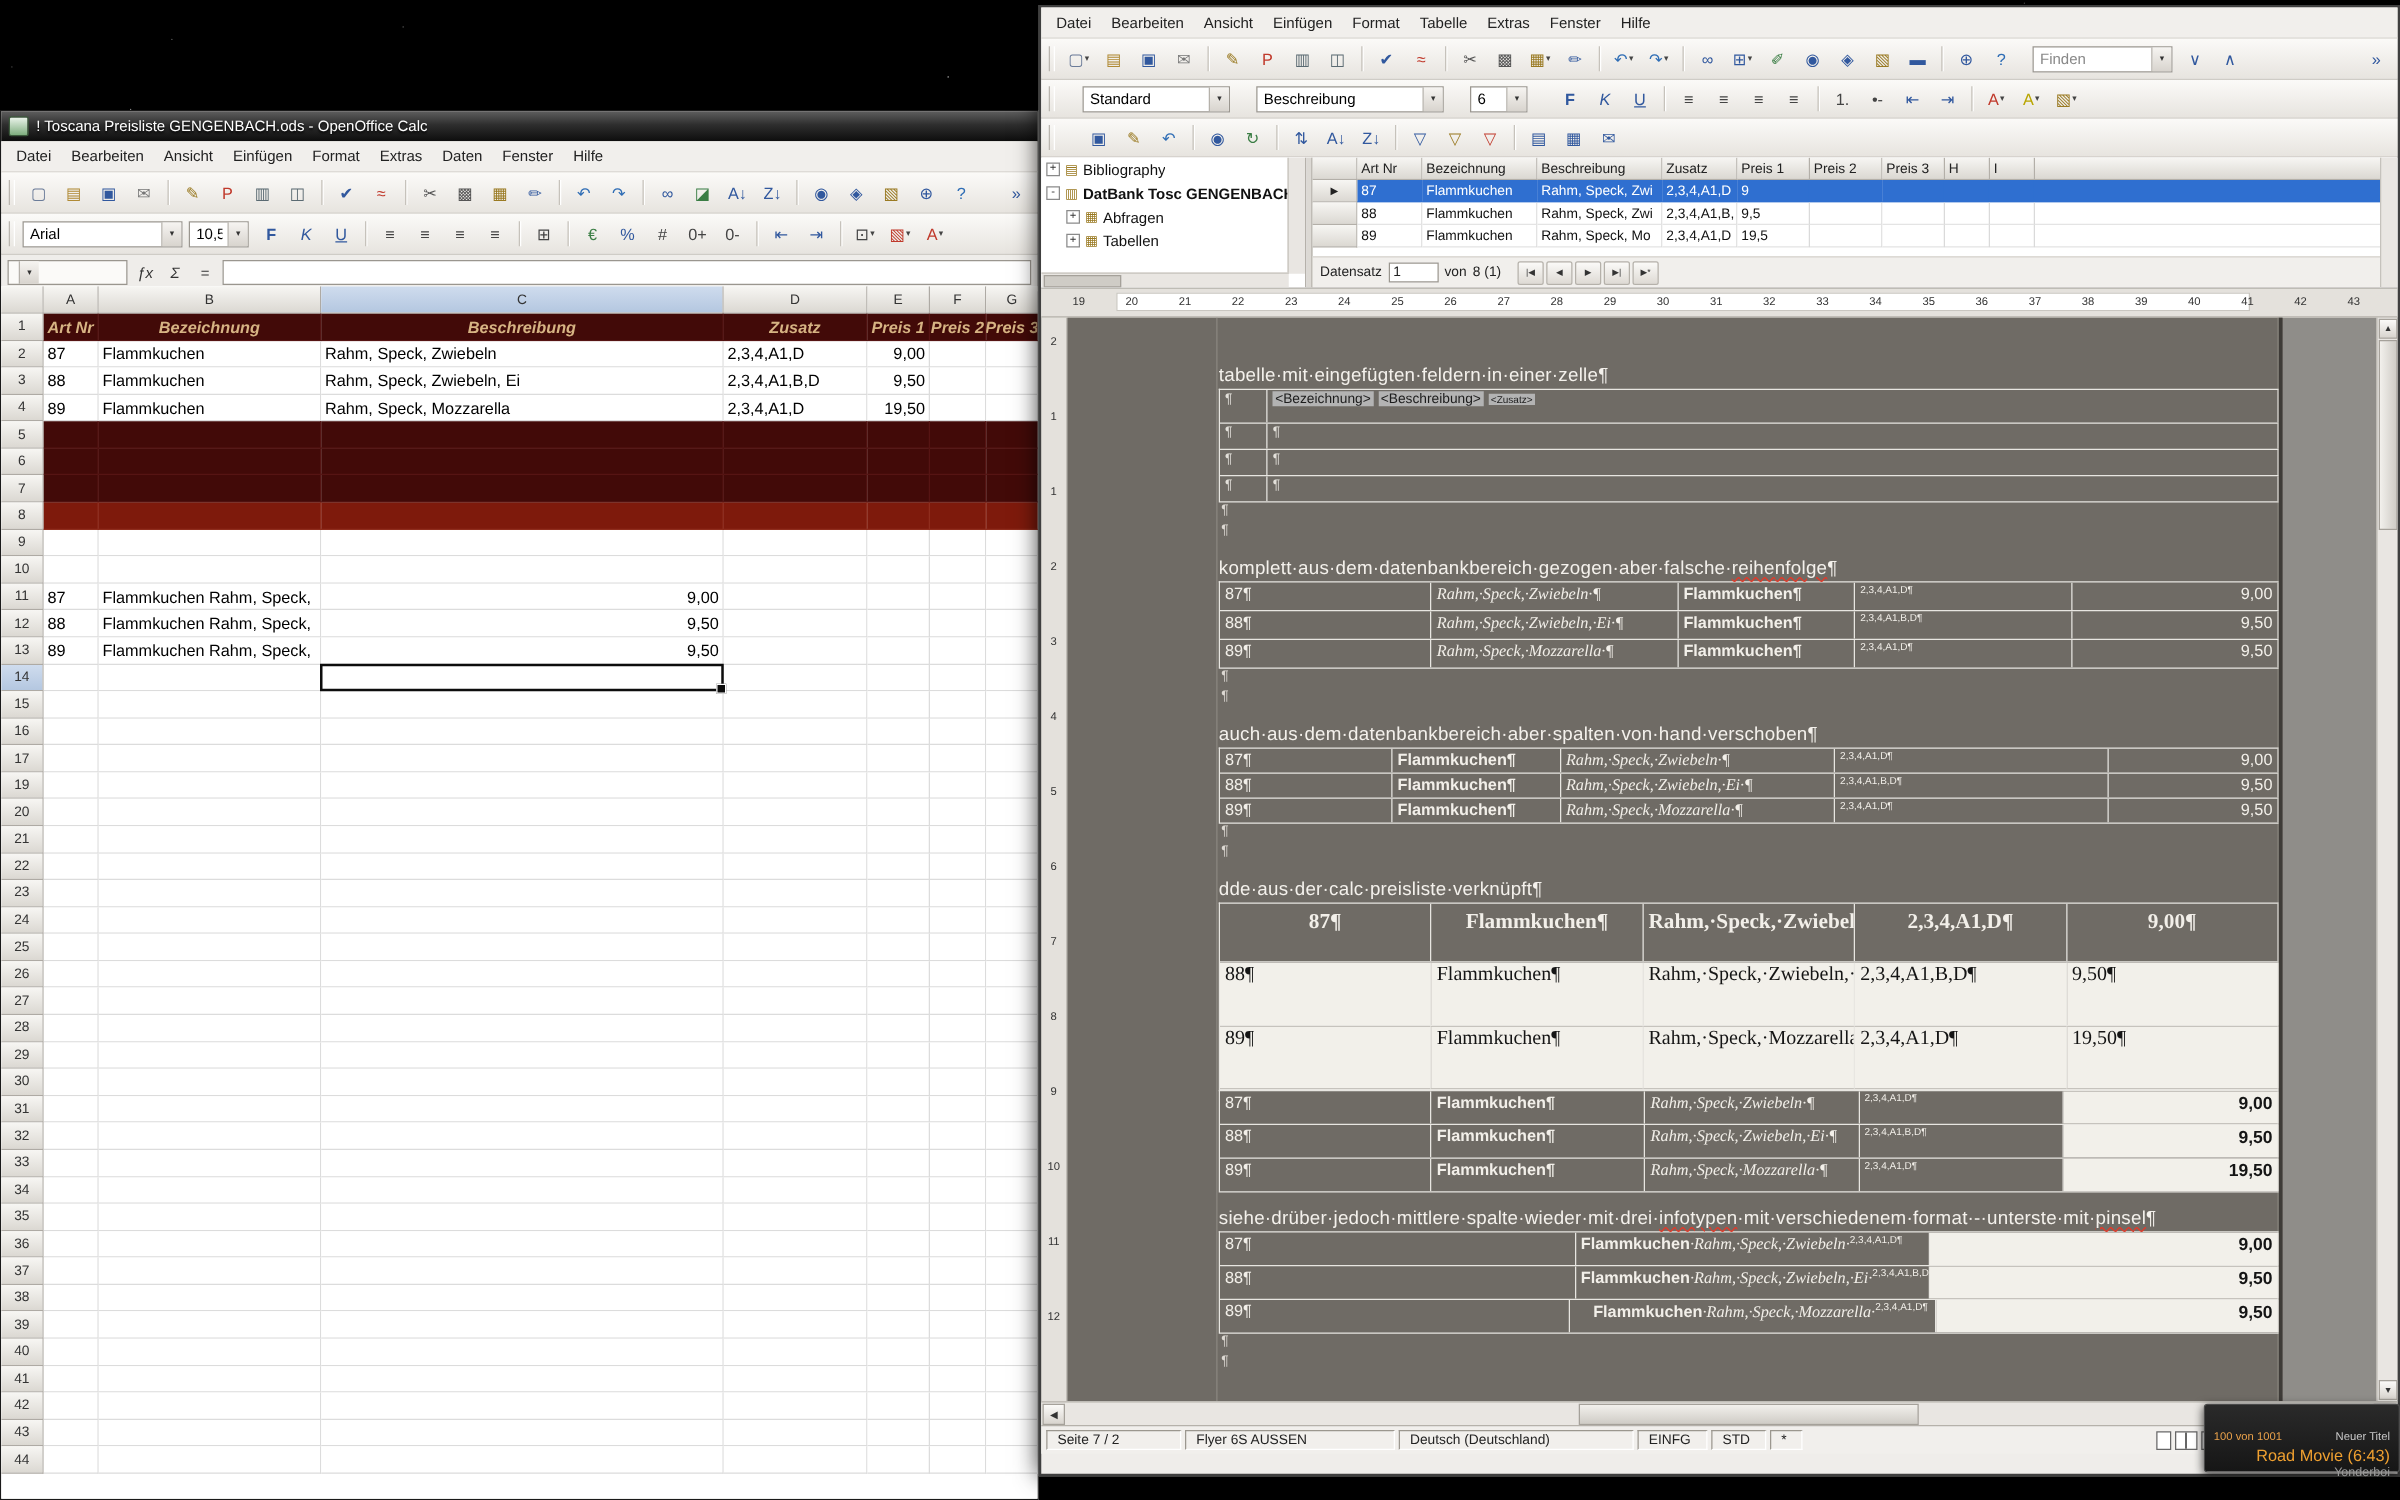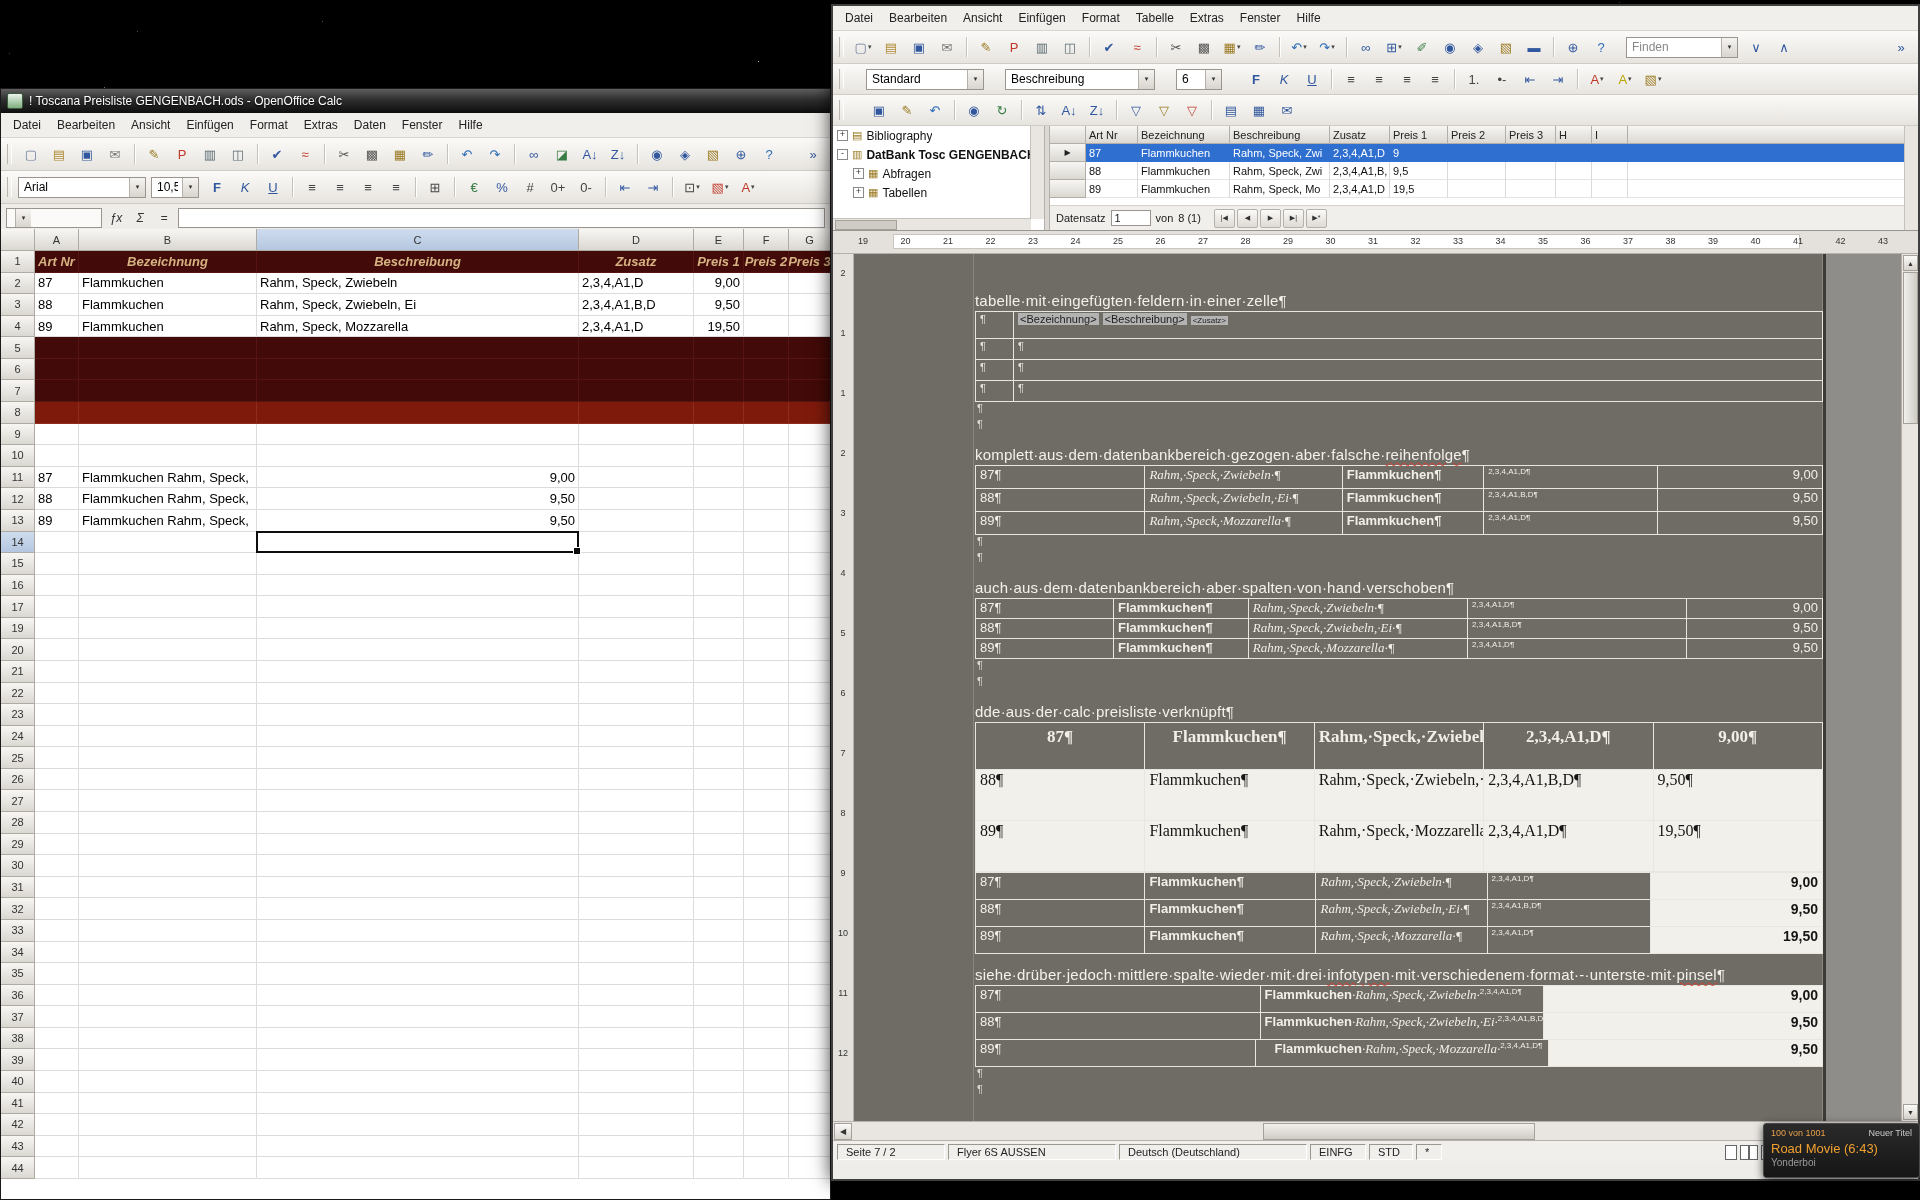--- a/index.html
+++ b/index.html
@@ -126,21 +126,21 @@
   .sb-views{display:flex;gap:3px;align-items:center;margin:0 6px;}
   .sbv{width:10px;height:13px;border:1px solid #666;background:#fff;}
   .sbv2{width:16px;background:linear-gradient(90deg,#fff 45%,#666 45%,#666 55%,#fff 55%);}
   .sbv3{width:16px;background:linear-gradient(90deg,#fff 30%,#aaa 48%,#666 50%,#aaa 52%,#fff 70%);}
   .zoomer{display:flex;align-items:center;gap:4px;margin-right:6px;}
   .z-track{width:90px;height:3px;background:#b5b1aa;position:relative;}
   .z-thumb{position:absolute;left:40px;top:-5px;width:8px;height:13px;background:linear-gradient(#fbfaf8,#cfccc6);border:1px solid #8a867f;}
   .z-minus,.z-plus{width:9px;height:9px;border:1px solid #8a867f;background:#e4e1dc;}
 
   
-  #notify{position:absolute;right:0;bottom:22px;width:157px;height:55px;background:linear-gradient(#2a2a2a,#161616);border:1px solid #4a4a4a;border-radius:3px;box-sizing:border-box;padding:4px 7px;z-index:50;box-shadow:0 2px 8px rgba(0,0,0,.7);}
+  #notify{position:absolute;right:0;bottom:22px;width:157px;height:55px;background:linear-gradient(#2a2a2a,#161616);border:1px solid #4a4a4a;border-radius:3px;box-sizing:border-box;padding:20px 7px;z-index:50;box-shadow:0 2px 8px rgba(0,0,0,.7);text-align:right;}
   .n-row1{display:flex;justify-content:space-between;font-size:9px;color:#c9c9c9;}
   .n-row1 .n-count{color:#e8a04a;}
   .n-title{font-size:13px;color:#f0a030;margin-top:3px;white-space:nowrap;overflow:hidden;}
   .n-artist{font-size:10px;color:#9a9a9a;margin-top:1px;}
 </style>
 </head>
 <body>
 
 <div id="desktop">
   <div id="stars" style="box-shadow: rgba(255, 255, 255, 0.94) 1118px 623px 0px 0px, rgba(255, 255, 255, 0.78) 1341px 903px 0px 0px, rgba(255, 255, 255, 0.33) 1000px 182px 0px 0px, rgb(255, 255, 255) 434px 344px 0px 1px, rgba(255, 255, 255, 0.55) 1363px 805px 0px 0px, rgba(255, 255, 255, 0.93) 492px 125px 0px 0px, rgba(255, 255, 255, 0.62) 1631px 1007px 0px 0px, rgba(255, 255, 255, 0.33) 539px 1009px 0px 0px, rgba(255, 255, 255, 0.86) 1470px 1155px 0px 0px, rgba(255, 255, 255, 0.75) 220px 404px 0px 0px, rgba(255, 255, 255, 0.65) 107px 322px 0px 0px, rgba(255, 255, 255, 0.66) 1475px 325px 0px 0px, rgba(255, 255, 255, 0.69) 5px 692px 0px 0px, rgba(255, 255, 255, 0.9) 1250px 842px 0px 0px, rgba(255, 255, 255, 0.89) 1560px 275px 0px 0px, rgba(255, 255, 255, 0.4) 821px 1101px 0px 0px, rgba(255, 255, 255, 0.31) 1625px 347px 0px 0px, rgba(255, 255, 255, 0.41) 938px 30px 0px 0px, rgba(255, 255, 255, 0.53) 1799px 289px 0px 0px, rgba(255, 255, 255, 0.71) 1179px 879px 0px 0px, rgba(255, 255, 255, 0.73) 1549px 729px 0px 0px, rgba(255, 255, 255, 0.36) 170px 323px 0px 0px, rgba(255, 255, 255, 0.47) 1728px 1171px 0px 0px, rgba(255, 255, 255, 0.6) 1563px 265px 0px 0px, rgba(255, 255, 255, 0.4) 137px 31px 0px 0px, rgb(255, 255, 255) 682px 651px 0px 1px, rgba(255, 255, 255, 0.55) 813px 455px 0px 0px, rgba(255, 255, 255, 0.32) 1208px 498px 0px 0px, rgba(255, 255, 255, 0.88) 1453px 518px 0px 0px, rgba(255, 255, 255, 0.67) 328px 818px 0px 0px, rgba(255, 255, 255, 0.64) 1466px 754px 0px 0px, rgba(255, 255, 255, 0.31) 801px 281px 0px 0px, rgba(255, 255, 255, 0.5) 632px 648px 0px 0px, rgba(255, 255, 255, 0.72) 1896px 988px 0px 0px, rgba(255, 255, 255, 0.71) 189px 1144px 0px 0px, rgba(255, 255, 255, 0.37) 1143px 149px 0px 0px, rgba(255, 255, 255, 0.63) 1596px 803px 0px 0px, rgba(255, 255, 255, 0.91) 1498px 772px 0px 0px, rgba(255, 255, 255, 0.62) 646px 153px 0px 0px, rgba(255, 255, 255, 0.54) 129px 1085px 0px 0px, rgba(255, 255, 255, 0.35) 1359px 609px 0px 0px, rgba(255, 255, 255, 0.61) 174px 646px 0px 0px, rgba(255, 255, 255, 0.96) 1825px 35px 0px 1px, rgba(255, 255, 255, 0.73) 1796px 731px 0px 0px, rgba(255, 255, 255, 0.66) 1005px 552px 0px 0px, rgba(255, 255, 255, 0.37) 444px 263px 0px 0px, rgba(255, 255, 255, 0.74) 636px 1188px 0px 0px, rgba(255, 255, 255, 0.5) 443px 842px 0px 0px, rgba(255, 255, 255, 0.48) 1358px 1062px 0px 0px, rgba(255, 255, 255, 0.84) 123px 655px 0px 0px, rgba(255, 255, 255, 0.83) 1231px 289px 0px 0px, rgba(255, 255, 255, 0.32) 1803px 204px 0px 0px, rgba(255, 255, 255, 0.62) 466px 216px 0px 0px, rgba(255, 255, 255, 0.48) 463px 923px 0px 0px, rgba(255, 255, 255, 0.54) 107px 239px 0px 0px, rgba(255, 255, 255, 0.31) 85px 981px 0px 0px, rgba(255, 255, 255, 0.79) 1677px 86px 0px 0px, rgba(255, 255, 255, 0.52) 371px 934px 0px 0px, rgba(255, 255, 255, 0.6) 727px 659px 0px 0px, rgba(255, 255, 255, 0.77) 1329px 865px 0px 0px, rgba(255, 255, 255, 0.72) 788px 374px 0px 0px, rgba(255, 255, 255, 0.57) 1520px 1097px 0px 0px, rgba(255, 255, 255, 0.92) 104px 87px 0px 0px, rgba(255, 255, 255, 0.93) 1069px 687px 0px 0px, rgba(255, 255, 255, 0.91) 1581px 1001px 0px 0px, rgba(255, 255, 255, 0.58) 95px 472px 0px 0px, rgba(255, 255, 255, 0.77) 70px 567px 0px 0px, rgba(255, 255, 255, 0.77) 1178px 1011px 0px 0px, rgba(255, 255, 255, 0.87) 1275px 28px 0px 0px, rgba(255, 255, 255, 0.41) 1085px 368px 0px 0px, rgba(255, 255, 255, 0.43) 322px 21px 0px 0px, rgba(255, 255, 255, 0.41) 1354px 91px 0px 0px, rgba(255, 255, 255, 0.42) 1318px 156px 0px 0px, rgba(255, 255, 255, 0.89) 7px 174px 0px 0px, rgba(255, 255, 255, 0.57) 1434px 419px 0px 0px, rgba(255, 255, 255, 0.74) 1319px 457px 0px 0px, rgba(255, 255, 255, 0.59) 1584px 798px 0px 0px, rgba(255, 255, 255, 0.33) 9px 53px 0px 0px, rgba(255, 255, 255, 0.42) 679px 623px 0px 0px, rgba(255, 255, 255, 0.57) 1432px 826px 0px 0px, rgba(255, 255, 255, 0.59) 180px 333px 0px 0px, rgba(255, 255, 255, 0.75) 1385px 195px 0px 0px, rgba(255, 255, 255, 0.92) 1636px 529px 0px 0px, rgba(255, 255, 255, 0.37) 239px 838px 0px 0px, rgba(255, 255, 255, 0.82) 1867px 628px 0px 0px, rgba(255, 255, 255, 0.79) 584px 696px 0px 0px, rgba(255, 255, 255, 0.35) 1842px 80px 0px 0px, rgba(255, 255, 255, 0.54) 1021px 361px 0px 0px, rgba(255, 255, 255, 0.42) 375px 746px 0px 0px, rgba(255, 255, 255, 0.6) 503px 690px 0px 0px, rgba(255, 255, 255, 0.62) 458px 556px 0px 0px, rgba(255, 255, 255, 0.81) 204px 776px 0px 0px, rgba(255, 255, 255, 0.9) 1578px 60px 0px 0px, rgba(255, 255, 255, 0.76) 1661px 880px 0px 0px, rgba(255, 255, 255, 0.93) 755px 118px 0px 0px, rgba(255, 255, 255, 0.48) 1199px 1169px 0px 0px, rgba(255, 255, 255, 0.96) 1269px 518px 0px 1px, rgba(255, 255, 255, 0.34) 1582px 740px 0px 0px, rgba(255, 255, 255, 0.33) 1228px 1162px 0px 0px, rgba(255, 255, 255, 0.36) 296px 759px 0px 0px, rgba(255, 255, 255, 0.76) 1781px 319px 0px 0px, rgba(255, 255, 255, 0.69) 1022px 808px 0px 0px, rgba(255, 255, 255, 0.74) 387px 227px 0px 0px, rgba(255, 255, 255, 0.82) 1122px 743px 0px 0px, rgba(255, 255, 255, 0.97) 1392px 1094px 0px 1px, rgba(255, 255, 255, 0.43) 266px 1120px 0px 0px, rgba(255, 255, 255, 0.9) 1887px 161px 0px 0px, rgba(255, 255, 255, 0.32) 759px 301px 0px 0px, rgba(255, 255, 255, 0.95) 577px 647px 0px 1px, rgba(255, 255, 255, 0.52) 625px 414px 0px 0px, rgba(255, 255, 255, 0.34) 795px 370px 0px 0px, rgba(255, 255, 255, 0.81) 784px 311px 0px 0px, rgba(255, 255, 255, 0.44) 1469px 1084px 0px 0px, rgba(255, 255, 255, 0.47) 573px 335px 0px 0px, rgba(255, 255, 255, 0.48) 1622px 220px 0px 0px, rgba(255, 255, 255, 0.57) 1857px 305px 0px 0px, rgba(255, 255, 255, 0.56) 1660px 756px 0px 0px, rgba(255, 255, 255, 0.47) 1137px 1142px 0px 0px, rgba(255, 255, 255, 0.84) 1291px 155px 0px 0px, rgba(255, 255, 255, 0.87) 1105px 20px 0px 0px, rgba(255, 255, 255, 0.87) 216px 216px 0px 0px, rgba(255, 255, 255, 0.99) 1684px 115px 0px 1px, rgba(255, 255, 255, 0.72) 651px 775px 0px 0px, rgba(255, 255, 255, 0.62) 656px 431px 0px 0px, rgba(255, 255, 255, 0.87) 245px 1113px 0px 0px, rgba(255, 255, 255, 0.52) 79px 694px 0px 0px, rgba(255, 255, 255, 0.53) 373px 894px 0px 0px, rgba(255, 255, 255, 0.9) 1208px 900px 0px 0px, rgba(255, 255, 255, 0.98) 1217px 1095px 0px 1px, rgba(255, 255, 255, 0.41) 949px 1063px 0px 0px, rgba(255, 255, 255, 0.53) 92px 375px 0px 0px, rgba(255, 255, 255, 0.84) 743px 91px 0px 0px, rgba(255, 255, 255, 0.9) 904px 1031px 0px 0px, rgba(255, 255, 255, 0.31) 1516px 1057px 0px 0px, rgba(255, 255, 255, 0.85) 640px 1140px 0px 0px, rgba(255, 255, 255, 0.63) 550px 1063px 0px 0px, rgba(255, 255, 255, 0.31) 878px 501px 0px 0px, rgba(255, 255, 255, 0.58) 1238px 859px 0px 0px, rgba(255, 255, 255, 0.91) 1303px 917px 0px 0px, rgba(255, 255, 255, 0.7) 226px 497px 0px 0px, rgba(255, 255, 255, 0.36) 1675px 354px 0px 0px, rgba(255, 255, 255, 0.88) 1767px 1153px 0px 0px, rgba(255, 255, 255, 0.56) 1296px 112px 0px 0px, rgba(255, 255, 255, 0.95) 605px 1096px 0px 1px, rgba(255, 255, 255, 0.54) 1849px 816px 0px 0px, rgba(255, 255, 255, 0.38) 473px 407px 0px 0px, rgb(255, 255, 255) 1150px 874px 0px 1px, rgba(255, 255, 255, 0.93) 758px 61px 0px 0px, rgb(255, 255, 255) 1532px 383px 0px 1px, rgba(255, 255, 255, 0.6) 1641px 684px 0px 0px, rgba(255, 255, 255, 0.42) 970px 216px 0px 0px, rgba(255, 255, 255, 0.6) 1835px 348px 0px 0px, rgba(255, 255, 255, 0.96) 548px 1123px 0px 1px, rgba(255, 255, 255, 0.6) 1334px 744px 0px 0px, rgba(255, 255, 255, 0.55) 1005px 1018px 0px 0px, rgba(255, 255, 255, 0.35) 392px 548px 0px 0px, rgba(255, 255, 255, 0.4) 892px 521px 0px 0px, rgba(255, 255, 255, 0.51) 359px 426px 0px 0px, rgba(255, 255, 255, 0.43) 454px 114px 0px 0px, rgba(255, 255, 255, 0.46) 1619px 2px 0px 0px, rgba(255, 255, 255, 0.89) 1794px 507px 0px 0px, rgba(255, 255, 255, 0.83) 860px 904px 0px 0px, rgba(255, 255, 255, 0.88) 500px 1095px 0px 0px, rgba(255, 255, 255, 0.75) 1451px 654px 0px 0px, rgba(255, 255, 255, 0.83) 1018px 1060px 0px 0px, rgba(255, 255, 255, 0.49) 1625px 987px 0px 0px, rgba(255, 255, 255, 0.41) 352px 328px 0px 0px, rgba(255, 255, 255, 0.42) 1765px 1112px 0px 0px, rgba(255, 255, 255, 0.62) 1042px 29px 0px 0px, rgba(255, 255, 255, 0.89) 381px 816px 0px 0px;"></div>

